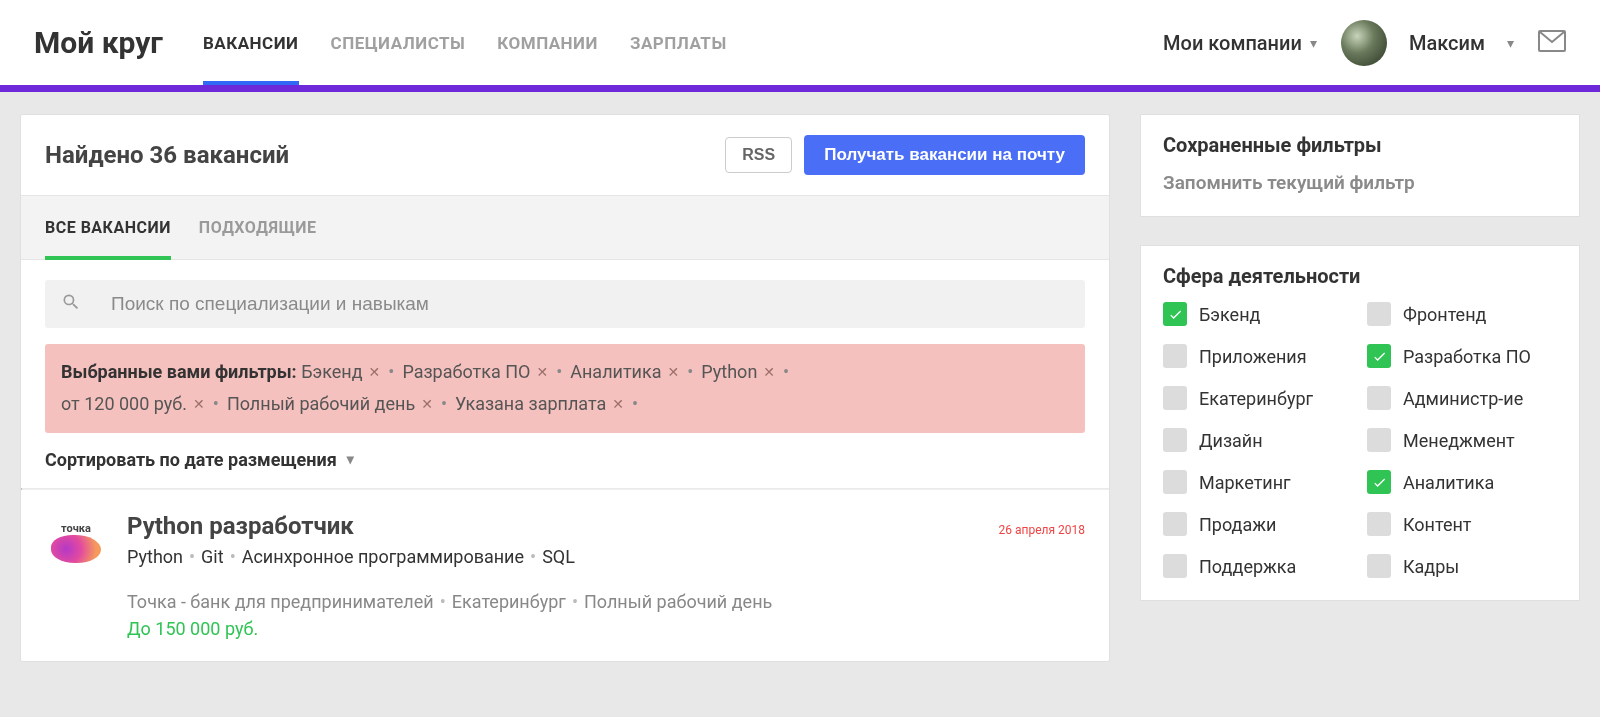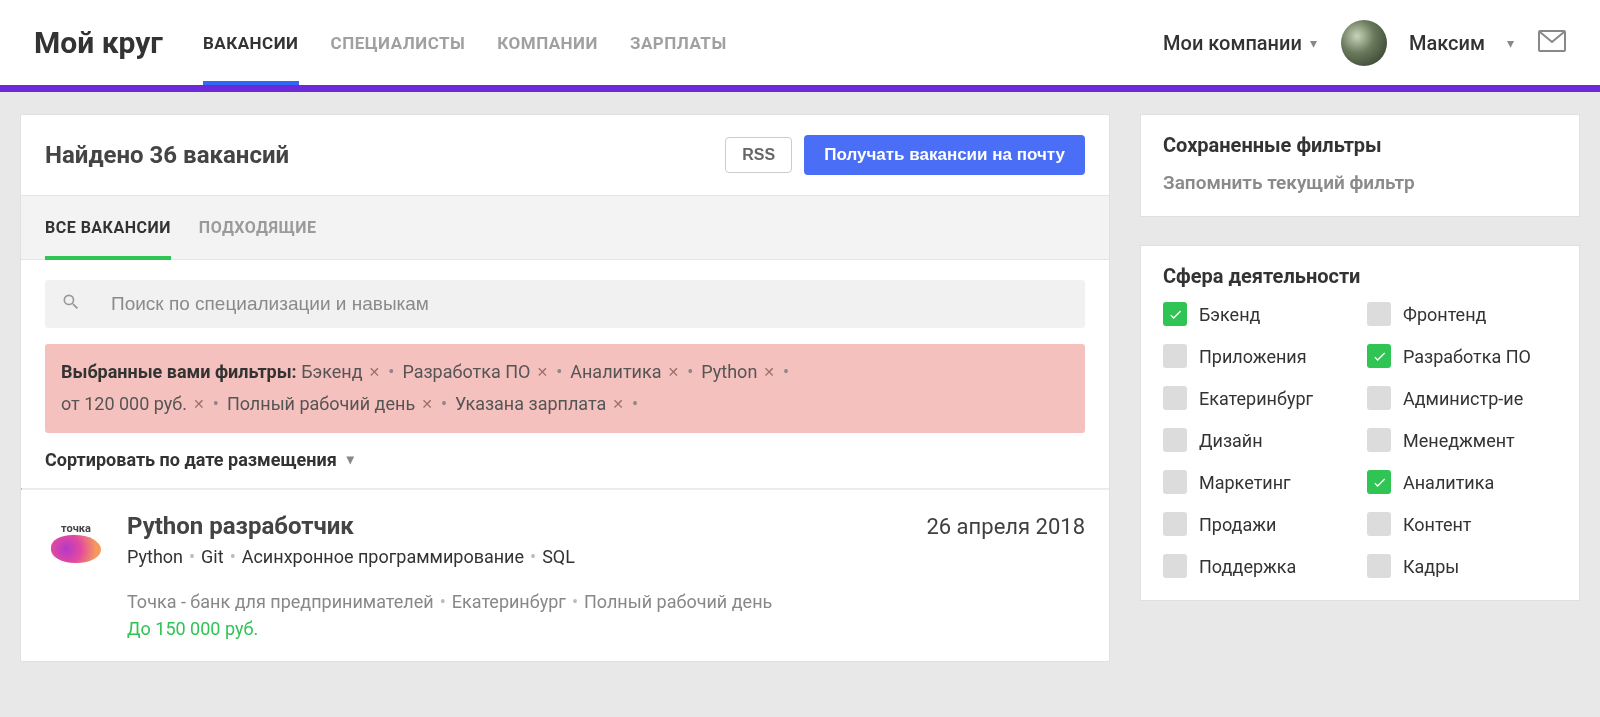--- a/index.html
+++ b/index.html
@@ -252,22 +252,22 @@
     display: flex;
     align-items: baseline;
   }
   .job-title {
     font-size: 24px;
     font-weight: 700;
     color: #444;
   }
   .job-date {
     margin-left: auto;
-    color: #404040;
-    font-size: 22px;
+    color: #ef4444;
+    font-size: 12px;
   }
   .skill-line {
     margin-top: 6px;
     font-size: 18px;
     color: #333;
   }
   .skill-line .sdot { color: #bbb; margin: 0 6px; }
   .meta-line {
     margin-top: 24px;
     font-size: 18px;

